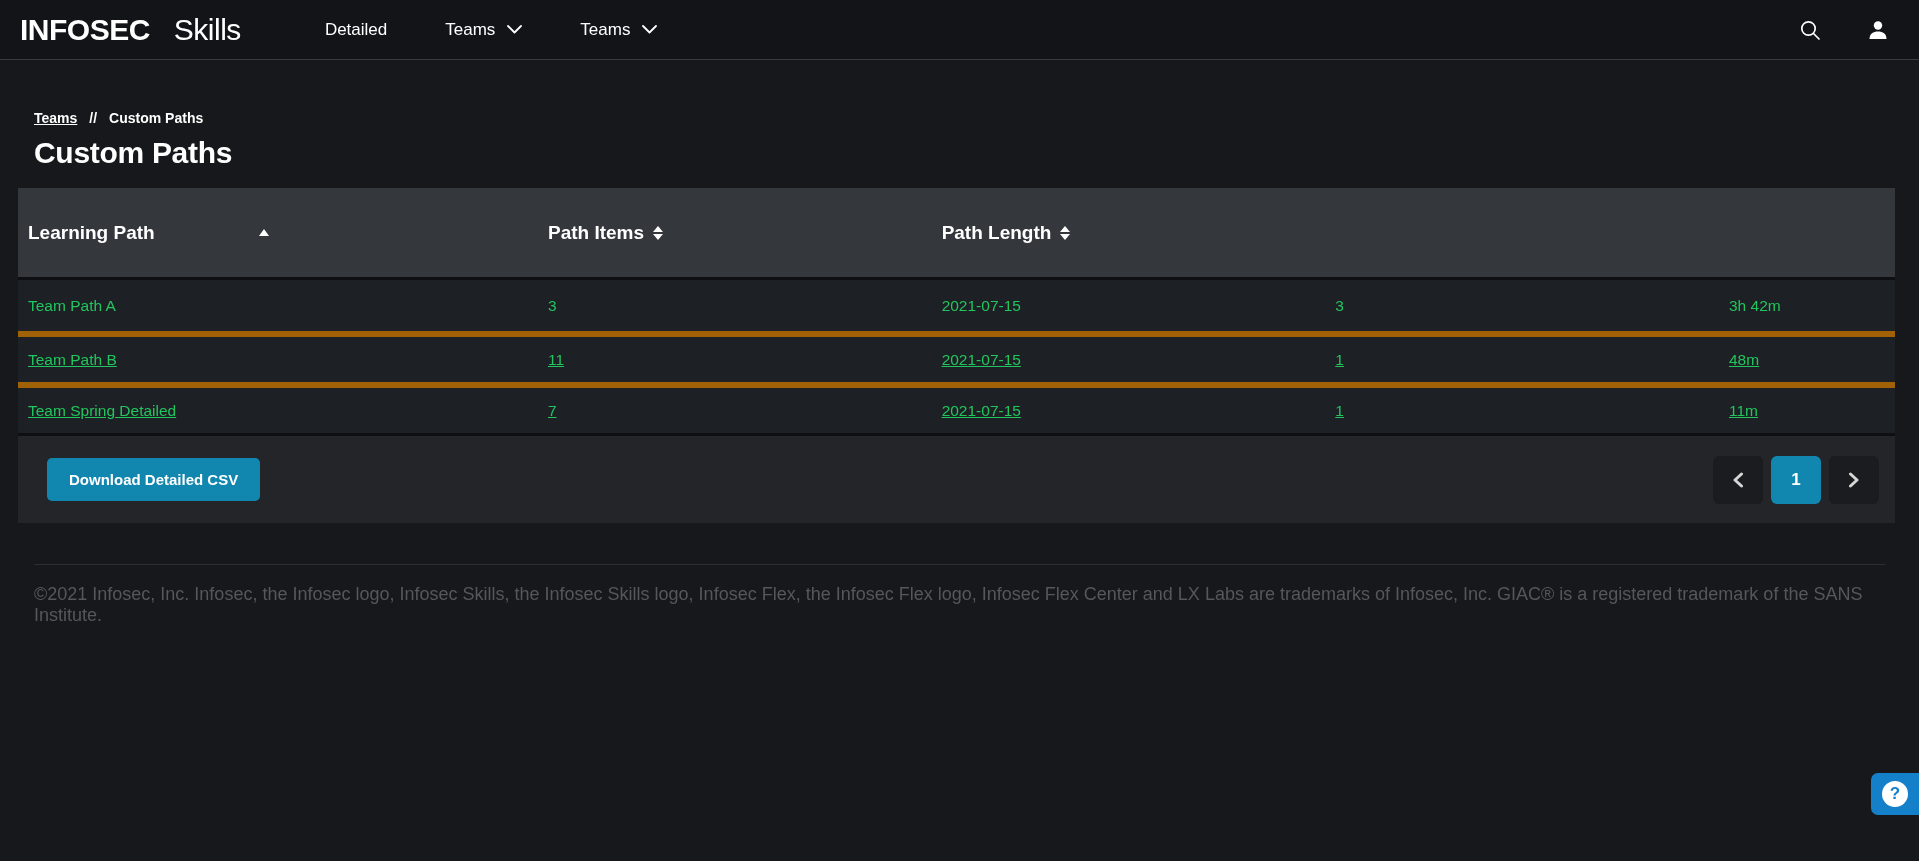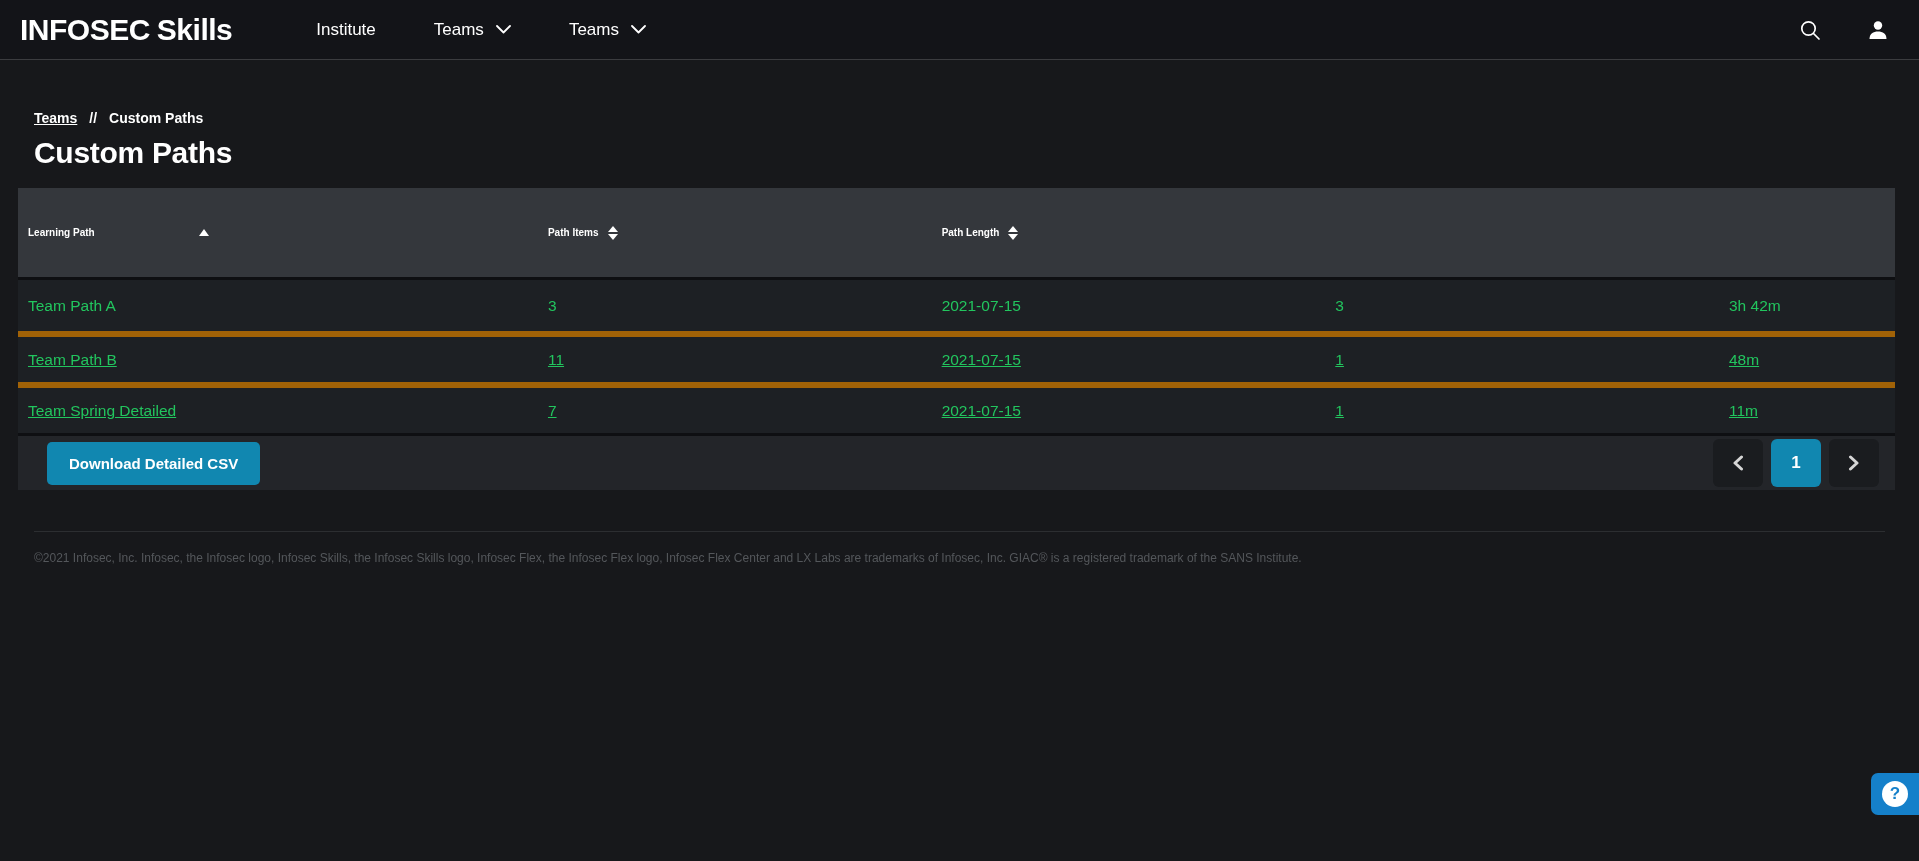--- a/index.html
+++ b/index.html
@@ -12,83 +12,83 @@
   }
 
   
   .navbar {
     height:60px; background:#131418;
     border-bottom:1px solid #3b3c3f;
     display:flex; align-items:center;
   }
   .logo { margin-left:20px; font-size:30px; line-height:1; cursor:pointer; white-space:nowrap; }
   .logo .lg1 { font-weight:900; letter-spacing:-0.5px; }
-  .logo .lg2 { font-weight:700; margin-left:7px; letter-spacing:-0.5px; }
+  .logo .lg2 { font-weight:400; margin-left:24px; letter-spacing:-0.5px; }
   .mainnav { display:flex; align-items:center; gap:58px; margin-left:84px; }
   .navitem { display:flex; align-items:center; gap:12px; font-size:17px; color:#fff; text-decoration:none; cursor:pointer; }
   .nav-icons { margin-left:auto; margin-right:26px; display:flex; align-items:center; gap:38px; }
   .iconbtn { background:none; border:none; cursor:pointer; display:flex; align-items:center; padding:4px; }
 
   
   .crumbs { margin:50px 0 0 34px; font-size:14px; font-weight:700; display:flex; align-items:center; gap:12px; }
   .crumbs a { color:#fff; text-decoration:underline; cursor:pointer; }
   .crumb-sep { font-weight:700; }
   h1.pagetitle { margin:10px 0 0 34px; font-size:30px; font-weight:700; letter-spacing:-0.3px; }
 
   
   .card { margin:18px 24px 0 18px; }
   .gridrow {
     display:grid;
     grid-template-columns:28% 21.2% 21.2% 21.2% 1fr;
     padding:0 10px;
   }
   .thead {
     background:#34373c; height:92px; align-items:center;
-    font-weight:700; font-size:10px;
+    font-weight:700; font-size:19px;
     border-bottom:3px solid #0e0f12;
   }
   .th { display:flex; align-items:center; gap:9px; cursor:pointer; }
   .th .wrap { display:inline-block; max-width:80px; line-height:1.65; }
   .tri-up { width:0; height:0; border-left:5px solid transparent; border-right:5px solid transparent; border-bottom:7px solid #fff; display:inline-block; }
   .tri-dn { width:0; height:0; border-left:5px solid transparent; border-right:5px solid transparent; border-top:7px solid #fff; display:inline-block; }
   .sortboth { display:inline-flex; flex-direction:column; gap:2px; }
   .sortboth .tri-up { border-left-width:5px; border-right-width:5px; border-bottom-width:6px; }
   .sortboth .tri-dn { border-left-width:5px; border-right-width:5px; border-top-width:6px; }
   .lp-asc { margin-left:95px; }
   .al-sort { margin-top:24px; }
 
   .trow {
     background:#1d2024; height:51px; align-items:center;
     font-size:15.5px; color:#22c55e;
   }
   .trow + .trow { border-top:6px solid #a16207;text-decoration:underline; }
 
   .tfoot {
-    background:#232529; height:57px;
+    background:#232529; height:90px;
     border-top:3px solid #0e0f12;
     display:flex; align-items:center; padding:4px 16px;
   }
   .dlbtn {
     margin-left:13px;
     background:#1187b0; color:#fff; border:none; border-radius:5px;
     font-family:"Liberation Sans", sans-serif;
     font-size:15px; font-weight:700; padding:13px 22px; cursor:pointer;
   }
   .pager { margin-left:auto; display:flex; align-items:center; gap:8px; }
   .pgbtn {
     width:50px; height:48px; border:none; border-radius:6px;
     background:#1a1c1f; color:#fff; cursor:pointer;
     display:flex; align-items:center; justify-content:center;
     font-family:"Liberation Sans", sans-serif; font-size:17px; font-weight:700;
   }
   .pgbtn.active { background:#1187b0; }
 
   
   .footline { margin:41px 34px 0 34px; border:none; border-top:1px solid #2c2e31; }
-  .copyright { margin:19px 34px 0 34px; font-size:12px; color:#54575b; }
+  .copyright { margin:19px 34px 0 34px; font-size:18px; color:#54575b; }
 
   
   .helpbtn {
     position:absolute; right:0; top:773px;
     width:48px; height:42px; border:none; cursor:pointer;
     background:#1580ca; border-radius:7px 0 0 7px;
     display:flex; align-items:center; justify-content:center;
   }
   .qcircle {
     width:26px; height:26px; border-radius:50%; background:#ffffff;
@@ -98,21 +98,21 @@
 </style>
 </head>
 <body>
 
 <header class="navbar">
   <div class="logo">
     <span class="lg1">INFOSEC</span><span class="lg2">Skills</span>
   </div>
   <nav class="mainnav">
     <a class="navitem">
-      <span>Institute</span>
+      <span>Detailed</span>
     </a>
     <a class="navitem">
       <span>Teams</span>
       <svg width="15" height="9" viewBox="0 0 15 9">
           <polyline points="1,1 7.5,7.5 14,1" fill="none" stroke="#ffffff" stroke-width="1.8" stroke-linecap="round" stroke-linejoin="round"></polyline>
         </svg>
     </a>
     <a class="navitem">
       <span>Teams</span>
       <svg width="15" height="9" viewBox="0 0 15 9">

